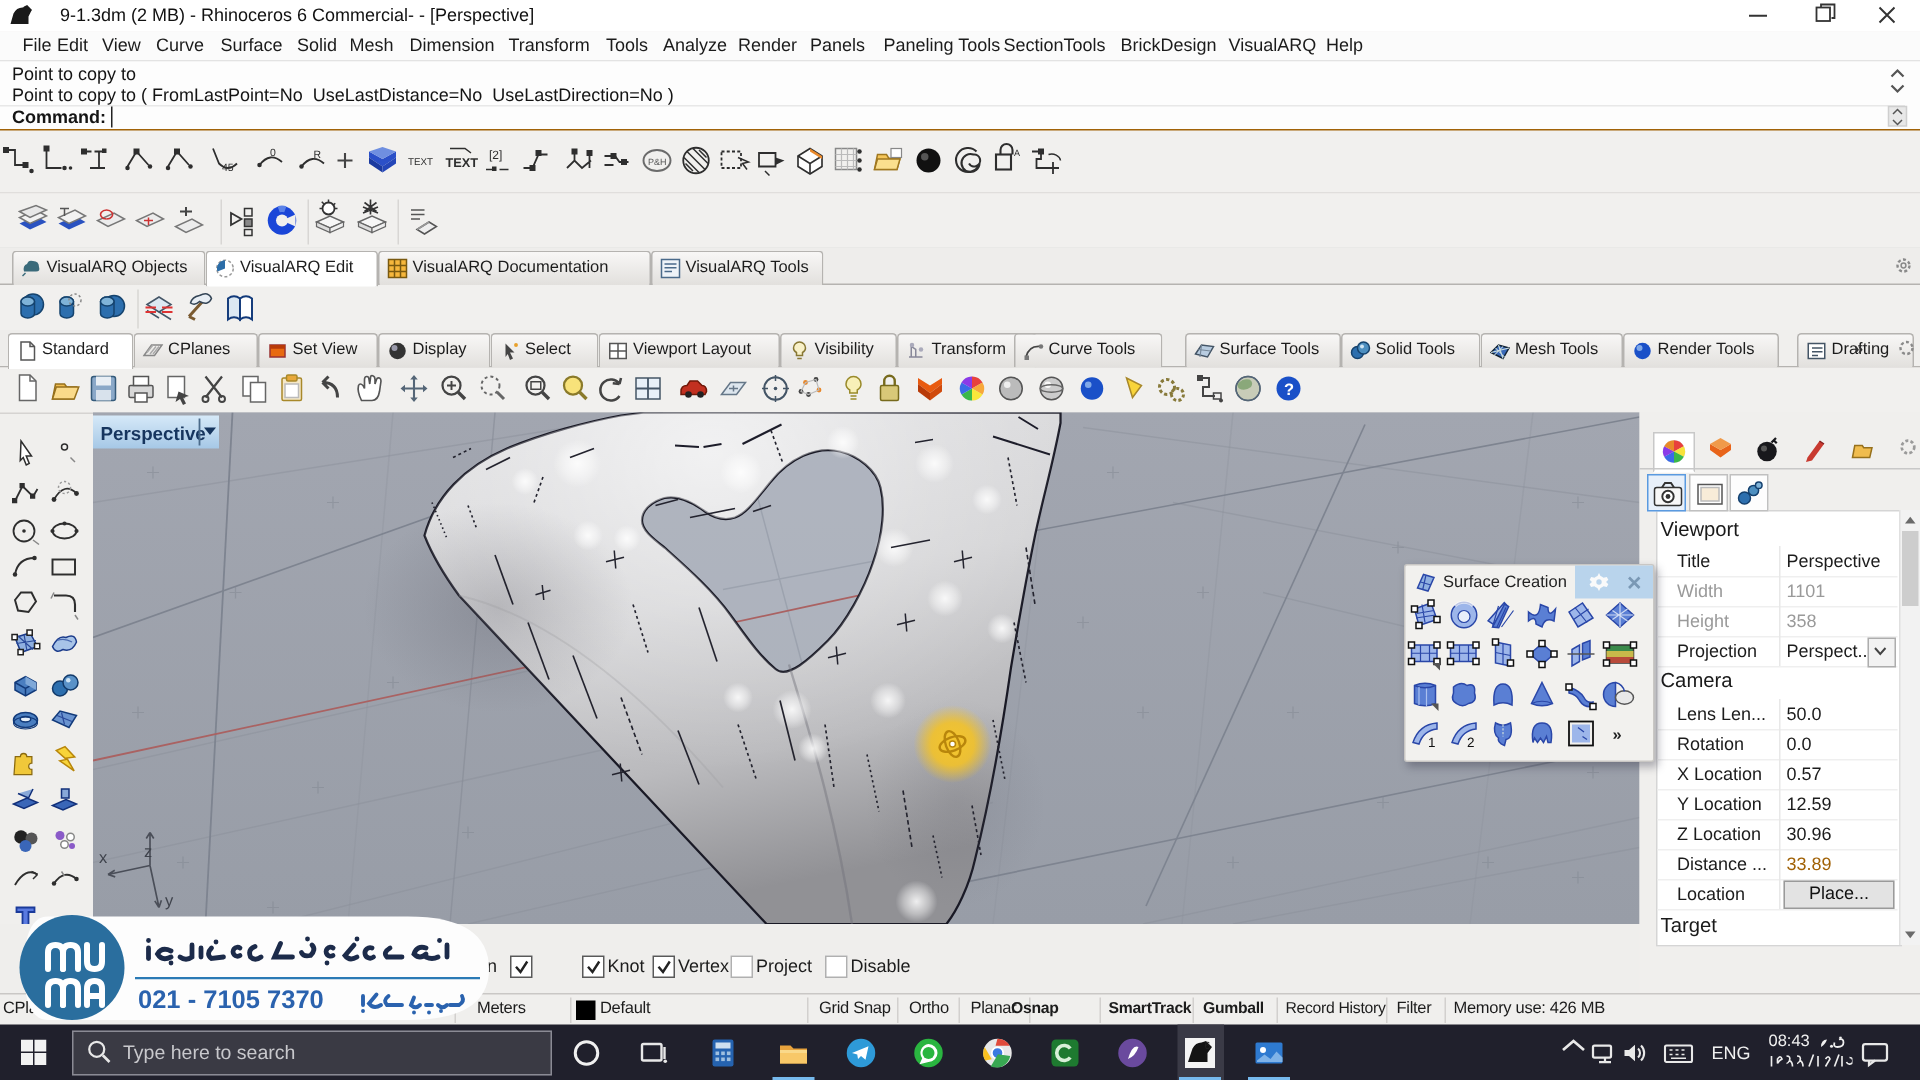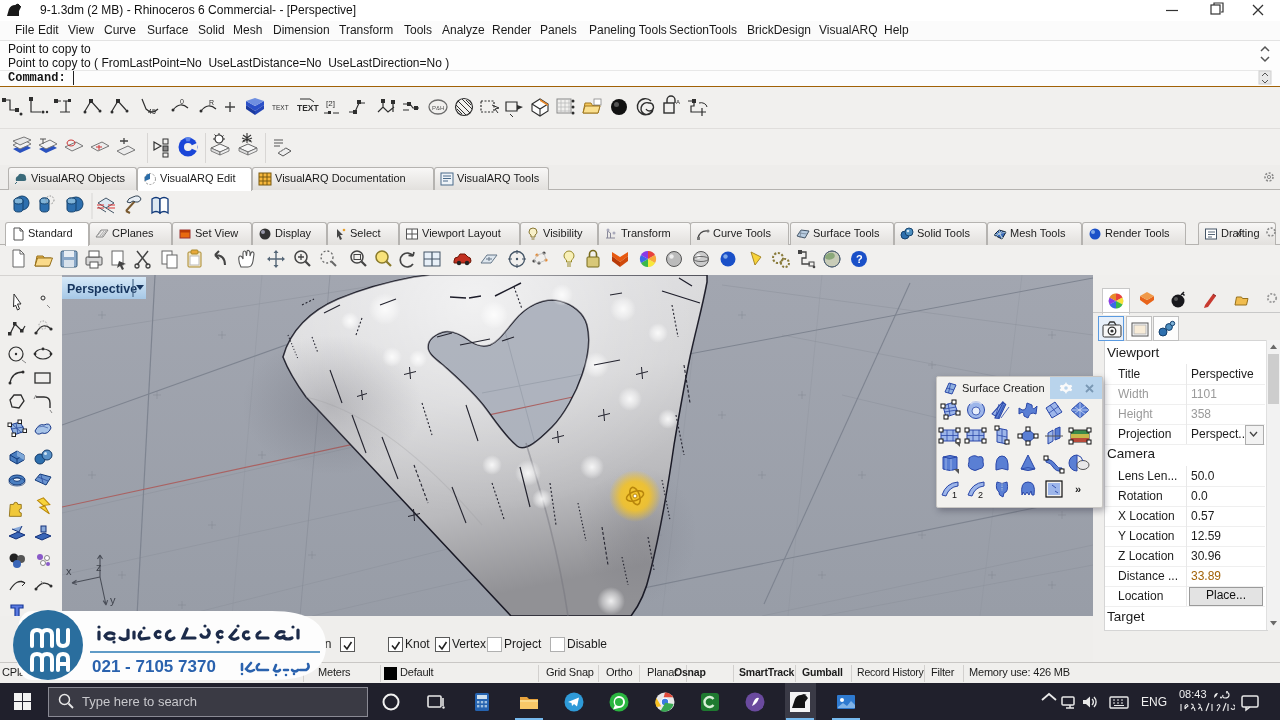--- a/index.html
+++ b/index.html
@@ -68,21 +68,21 @@
       <div class="menuitem tx" style="left:589px;">Paneling Tools</div>
       <div class="menuitem tx" style="left:669px;">SectionTools</div>
       <div class="menuitem tx" style="left:747px;">BrickDesign</div>
       <div class="menuitem tx" style="left:819px;">VisualARQ</div>
       <div class="menuitem tx" style="left:884px;">Help</div>
     </div>
   <div id="cmdarea" class="abs">
     <div class="cmdline" style="top:1px;">Point to copy to</div>
     <div class="cmdline" style="top:15px;">Point to copy to ( FromLastPoint=No&nbsp; UseLastDistance=No&nbsp; UseLastDirection=No )</div>
     <div class="abs" style="left:0;top:29px;width:1270px;height:1px;background:#e8e8e8;"></div>
-    <div class="cmdline" style="top:30px;font-weight:bold;font-family:Liberation Mono, monospace;">Command: <span style="font-weight:normal;border-left:1px solid #222;">&nbsp;</span></div>
+    <div class="cmdline" style="top:30px;font-weight:bold;">Command: <span style="font-weight:normal;border-left:1px solid #222;">&nbsp;</span></div>
     <svg class="abs" style="left:1256px;top:2px" width="18" height="42" viewBox="0 0 18 42">
       <path d="M5 8 l4 -4 l4 4" fill="none" stroke="#555" stroke-width="1.5"></path>
       <path d="M5 14 l4 4 l4 -4" fill="none" stroke="#555" stroke-width="1.5"></path>
       <rect x="3" y="28" width="12" height="13" fill="#e8e8e8" stroke="#cfcfcf"></rect>
       <path d="M6 33 l3 -3 l3 3 M6 37 l3 3 l3 -3" fill="none" stroke="#555"></path>
     </svg>
   </div>
   <div id="tb1" class="abs">
       <svg width="1280" height="41" viewBox="0 0 1280 41" class="abs" style="left:0;top:0">
         <g transform="translate(12,20)">
@@ -406,21 +406,21 @@
         <div class="tablabel tx">Visibility</div>
       </div>
       <div class="tab" style="left:598px;width:91px;">
         <svg class="abs" style="left:5px;top:4px" width="14" height="14" viewBox="0 0 14 14">
           <path d="M2 11 h9 M3.5 11 v-7 l3 2 v5" fill="none" stroke="#889"></path>
           <circle cx="4" cy="3" r="1.5" fill="#aab"></circle>
           <circle cx="10" cy="6" r="1.5" fill="#aab"></circle>
         </svg>
         <div class="tablabel tx">Transform</div>
       </div>
-      <div class="tab" style="left:690px;width:97px;">
+      <div class="tab" style="left:676px;width:97px;">
         <svg class="abs" style="left:5px;top:4px" width="14" height="14" viewBox="0 0 14 14">
           <path d="M2 11 q2 -8 10 -7" fill="none" stroke="#444" stroke-width="1.2"></path>
           <rect x="1" y="10" width="3" height="3" fill="#777"></rect>
           <circle cx="12" cy="4" r="1.5" fill="#777"></circle>
         </svg>
         <div class="tablabel tx">Curve Tools</div>
       </div>
       <div class="tab" style="left:790px;width:102px;">
         <svg class="abs" style="left:5px;top:4px" width="14" height="14" viewBox="0 0 14 14">
           <path d="M1 9 L5 3 L13 4 L9 11 Z" fill="#b8cce0" stroke="#456"></path>

